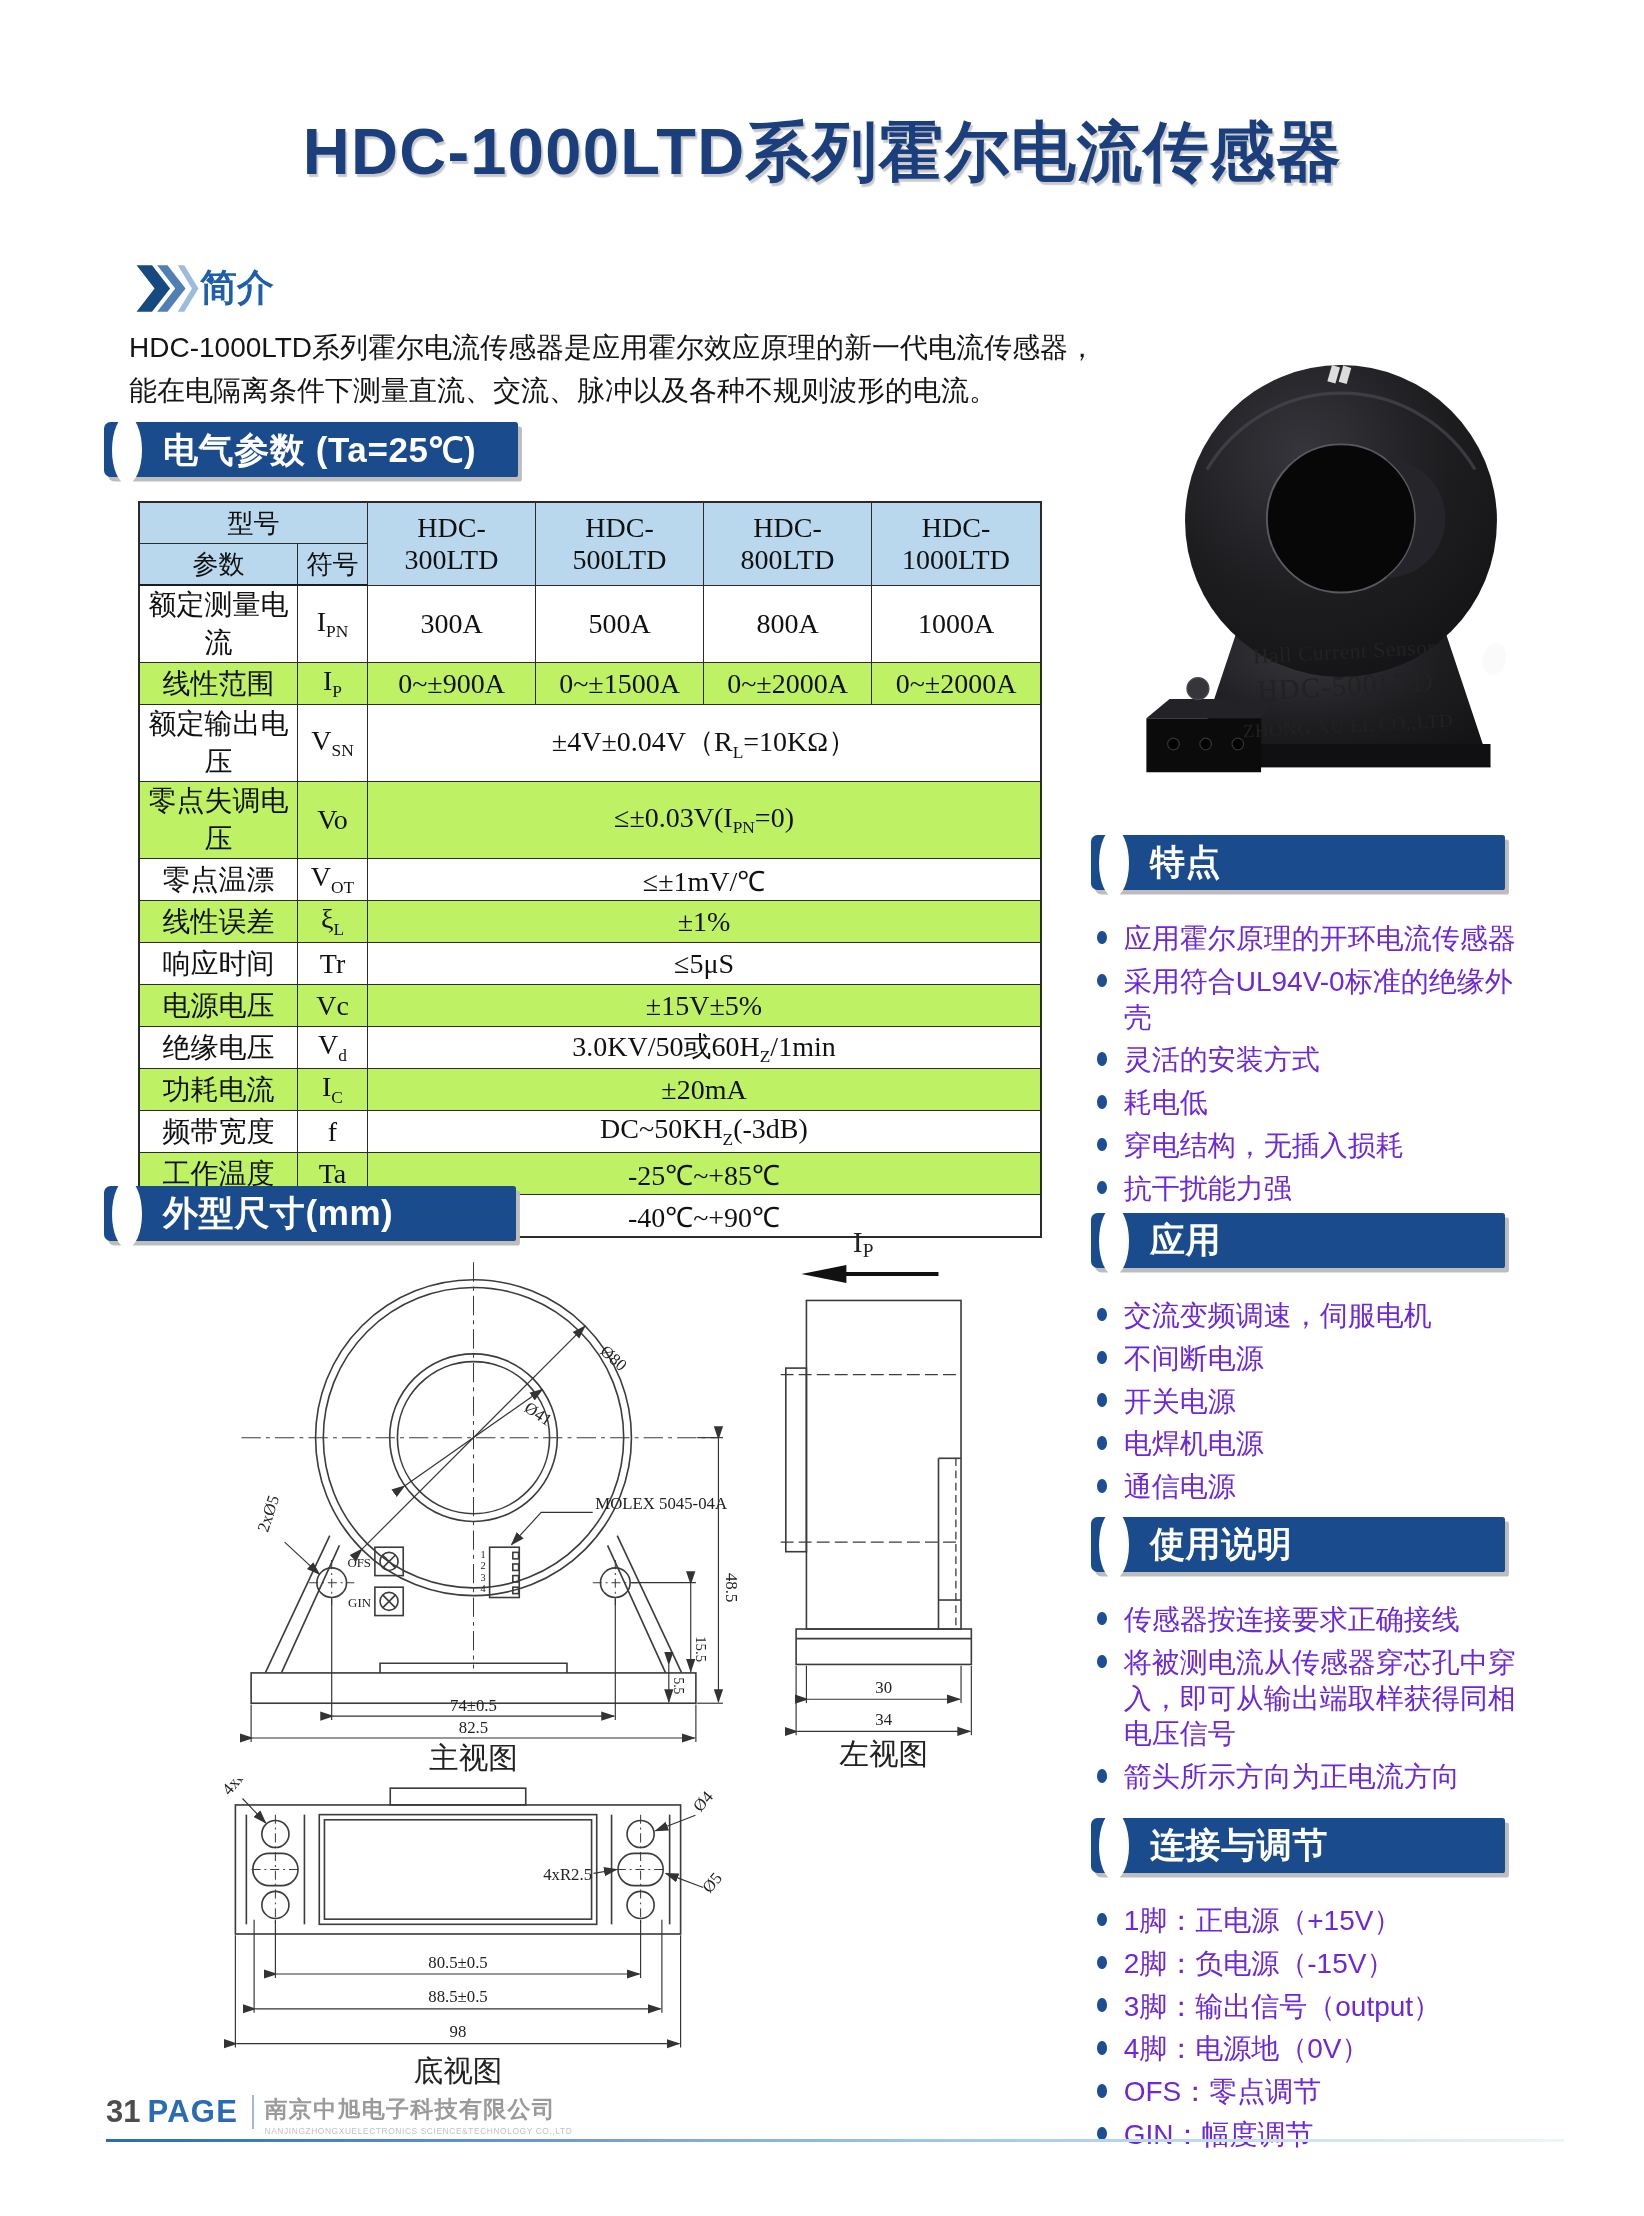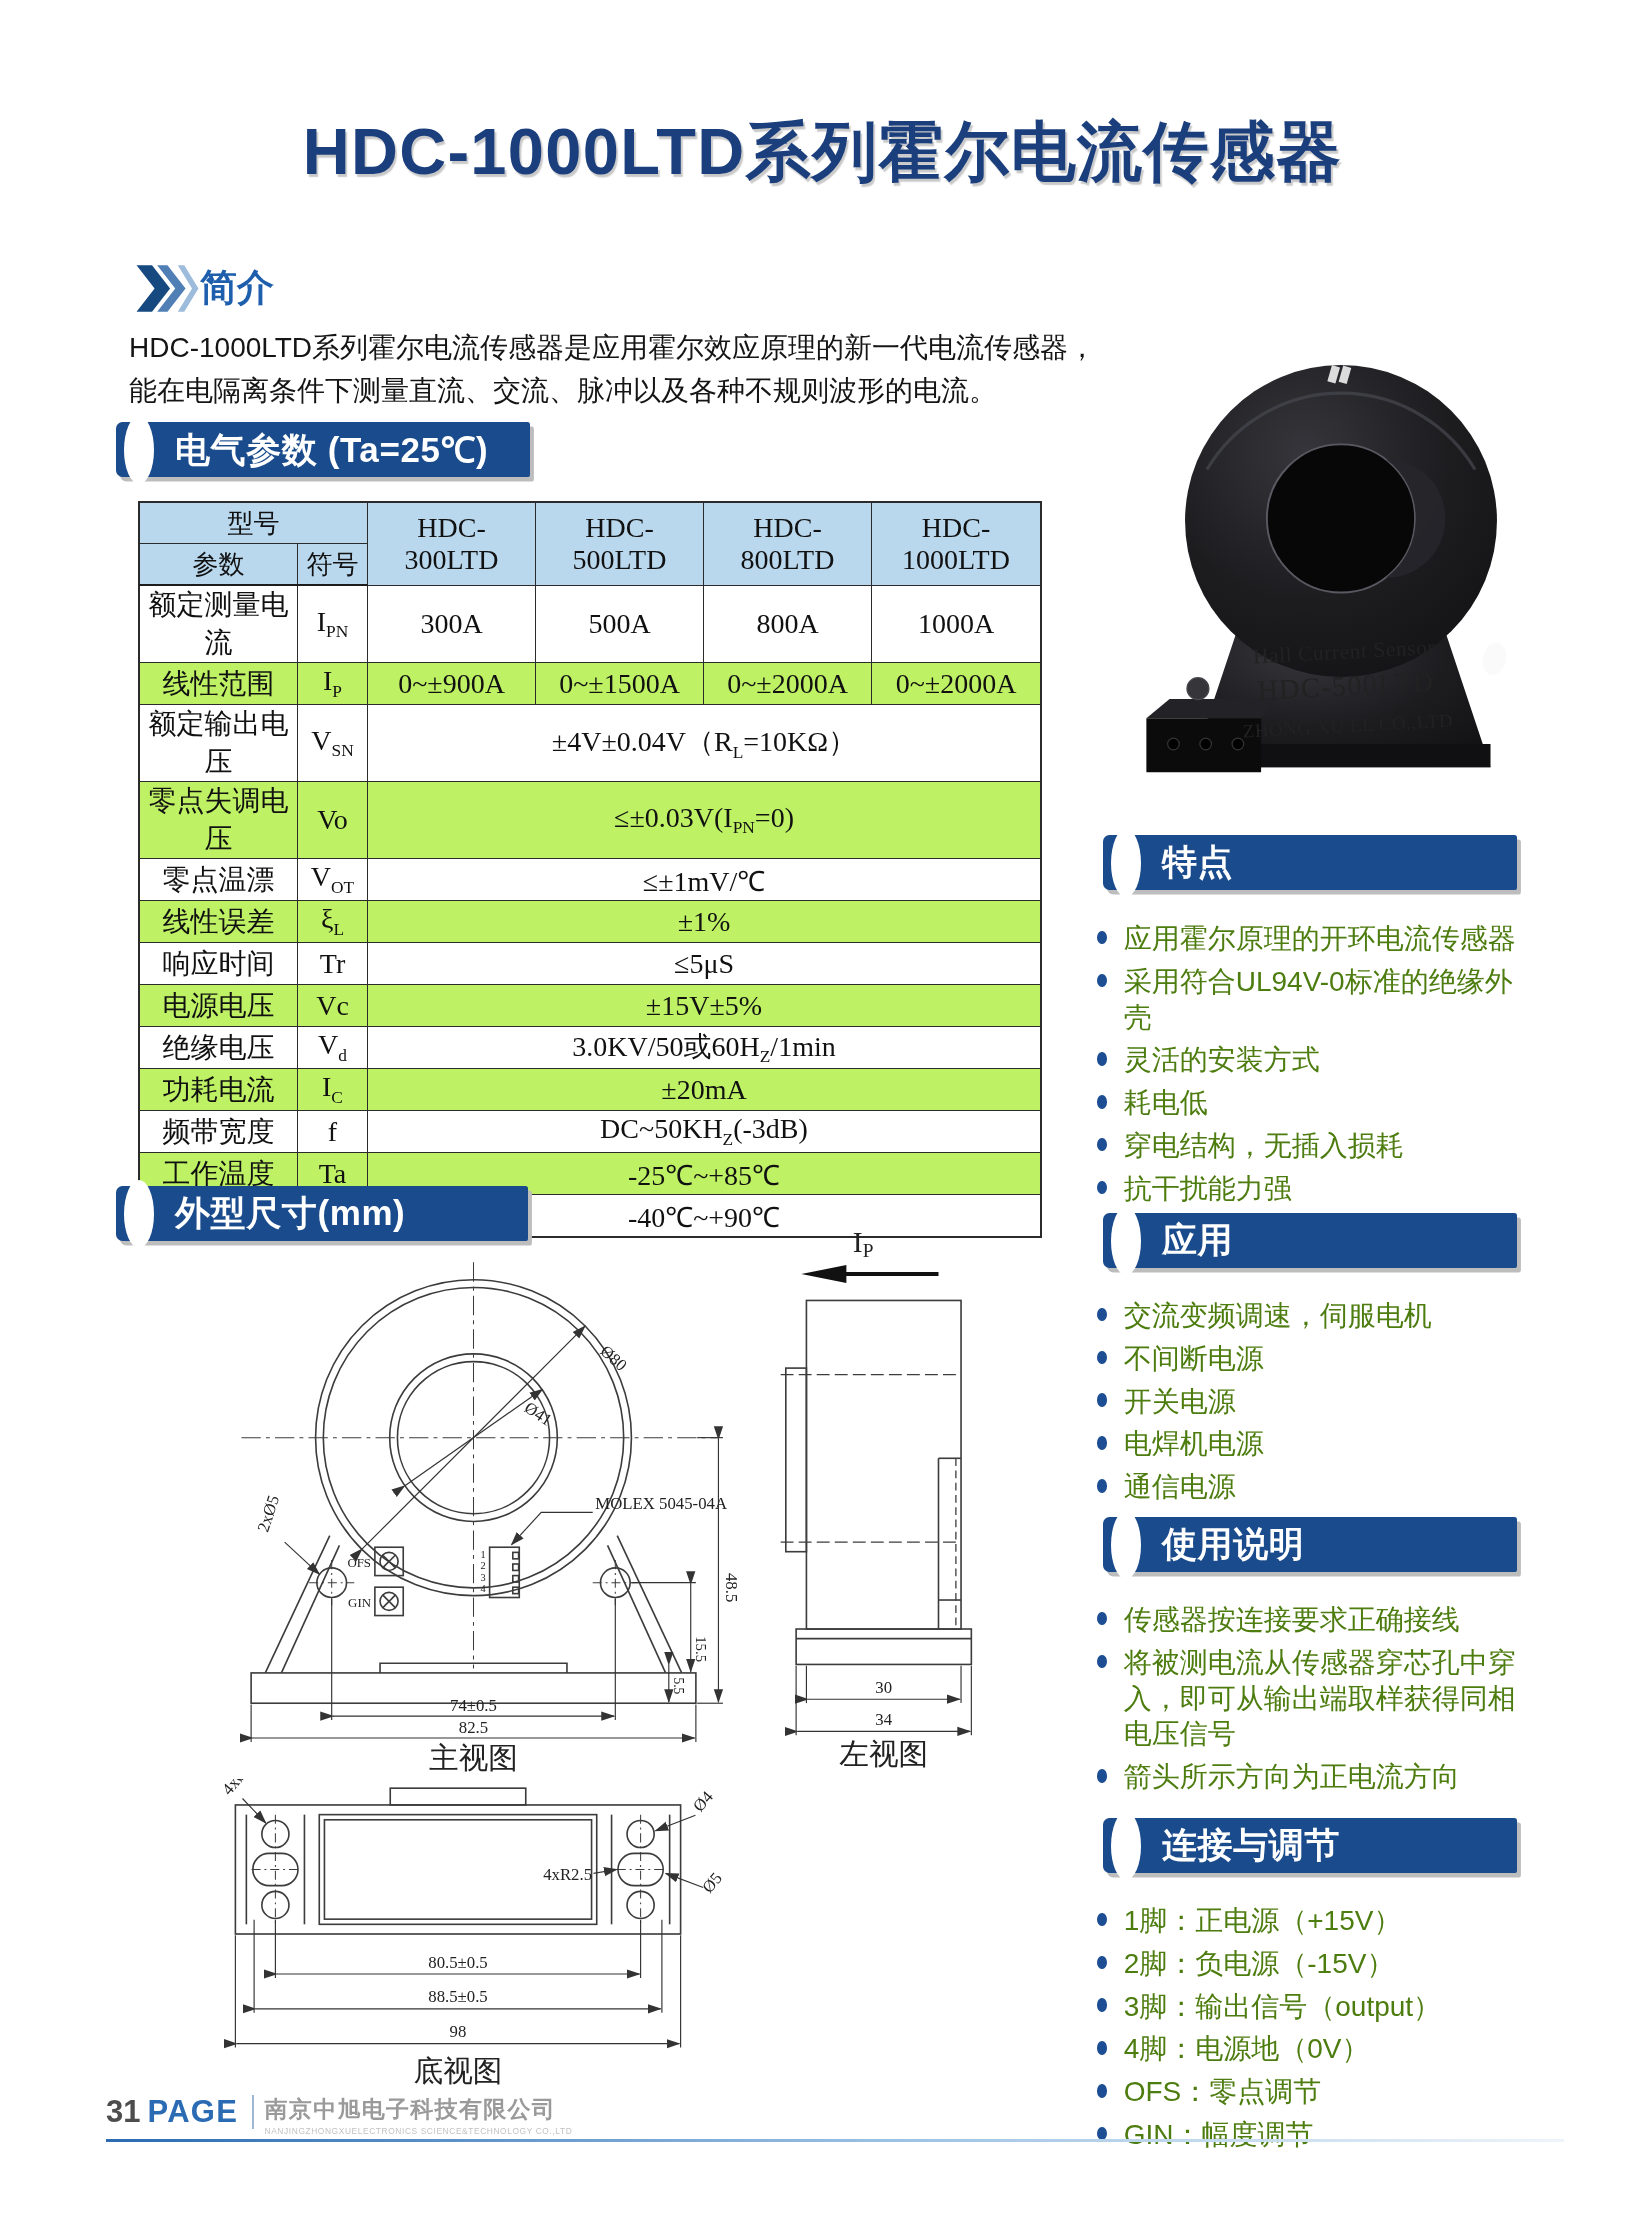--- a/index.html
+++ b/index.html
@@ -9,21 +9,21 @@
   
   .doc-title{position:absolute;left:0;top:108px;width:100%;text-align:center;
     font-size:65px;font-weight:bold;color:#1b3f7d;letter-spacing:1.3px;
     text-shadow:1.9px 2.6px 1.3px #c9c9c9;}
   .intro-head{position:absolute;left:135px;top:263px;display:flex;align-items:center;}
   .intro-head .t{font-size:37px;font-weight:bold;color:#1e5fad;}
   .intro-para{position:absolute;left:129px;top:326px;width:968px;
     font-size:28px;line-height:1.55;color:#151515;}
 
   .banner{position:absolute;height:55px;background:#1a4b8c;border-radius:6.5px 2.6px 2.6px 6.5px;
-    box-shadow:3.9px 4.5px 0 #bdbdbd;display:flex;align-items:center;margin-left:12px;}
+    box-shadow:3.9px 4.5px 0 #bdbdbd;display:flex;align-items:center;}
   .banner::before{content:"";position:absolute;left:7.7px;top:-6.5px;bottom:-6.5px;width:30px;
     background:#ffffff;border-radius:50%;z-index:1;}
   .banner .banner-text{position:relative;z-index:2;color:#fff;font-size:35px;font-weight:bold;
     padding-left:59px;white-space:nowrap;letter-spacing:0.6px;}
 
   
   .etable{position:absolute;left:139px;top:502px;width:900px;border-collapse:collapse;
     table-layout:fixed;}
   .etable th,.etable td{border:1.3px solid #2b2b2b;text-align:center;vertical-align:middle;
     padding:0 3.9px;overflow:hidden;}
@@ -32,21 +32,21 @@
   .etable td{height:41px;background:#ffffff;}
   .etable tr.shade td{background:#bef264;}
   .etable td.p-name{font-size:28px;text-align:center;padding:0 1.3px;}
   .etable td.p-sym,.etable td.p-val{font-family:"Liberation Serif", serif;font-size:28px;}
   .etable sub{font-size:62%;margin-top:10px;}
   .etable{outline:1.3px solid #2b2b2b;}
   .etable thead tr:last-child th{border-bottom:2.6px solid #1d1d1d;}
 
   
   .bullets{position:absolute;left:1097px;width:439px;list-style:none;margin:0;padding:0;}
-  .bullets li{display:flex;gap:17px;font-size:28px;line-height:1.28;margin-bottom:7px;color:#4d7c0f;}
+  .bullets li{display:flex;gap:17px;font-size:28px;line-height:1.28;margin-bottom:7px;color:#6d28d9;}
   .bullets .dot{flex:0 0 auto;width:9.7px;height:13.5px;border-radius:50%;background:#1d4e93;margin-top:9.7px;}
 
   
   svg text{font-family:"Liberation Serif", serif;fill:#222;}
   .cap{font-size:46px;}
   .dimtxt{font-size:26px;}
 
   
   .footer{position:absolute;left:106px;top:2094px;display:flex;align-items:flex-start;gap:7px;}
   .footer .pg-num{font-size:31px;font-weight:bold;color:#4d4d4d;}

